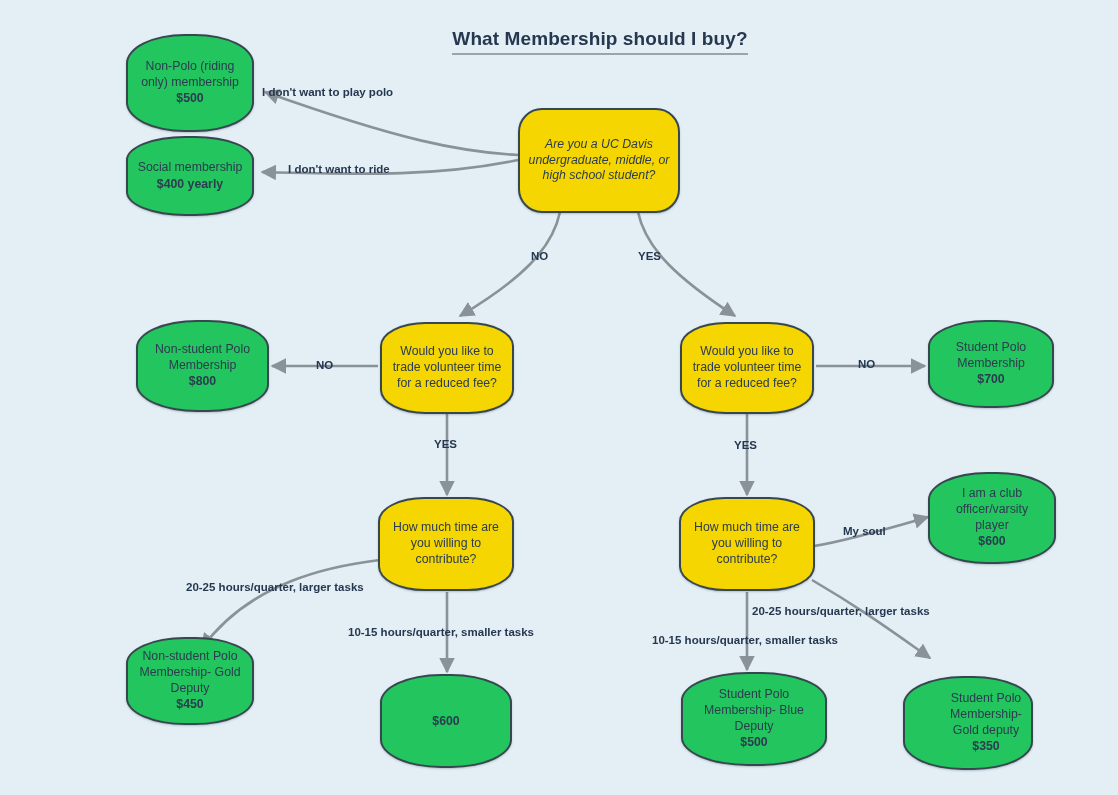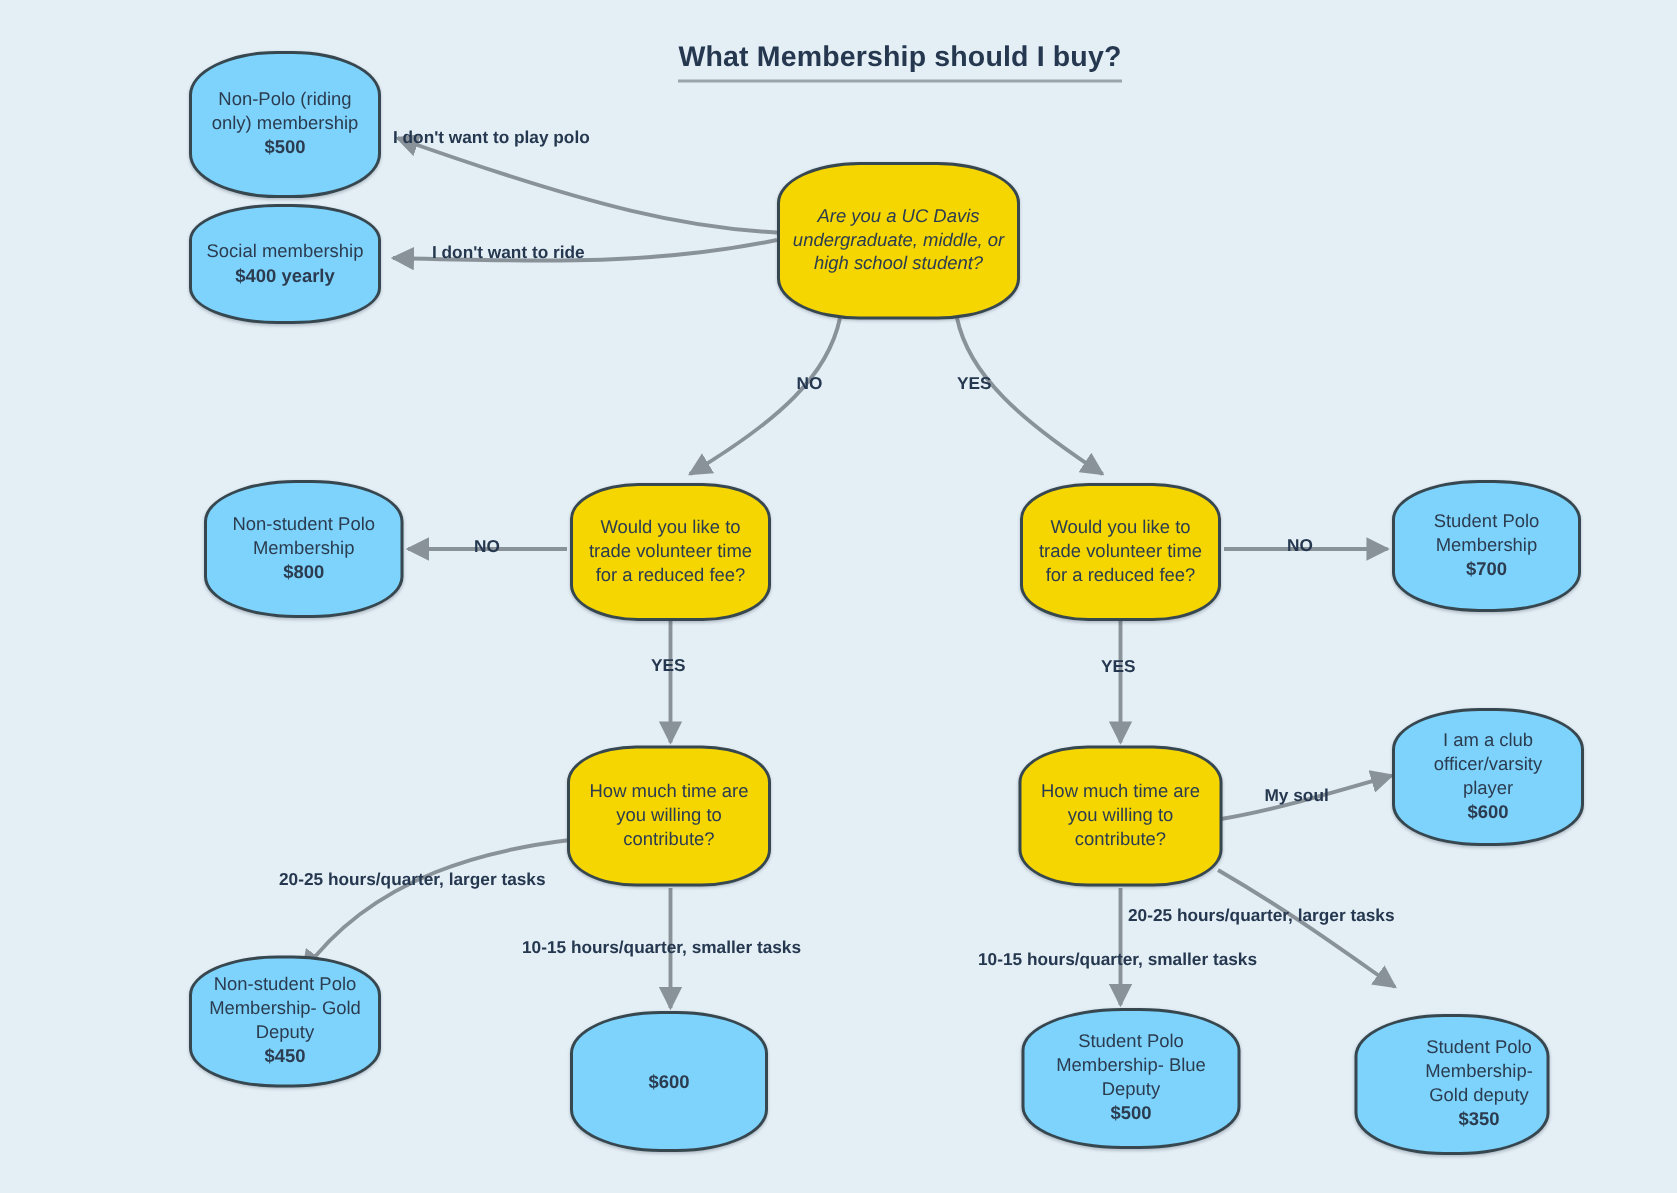--- a/index.html
+++ b/index.html
@@ -56,29 +56,29 @@
     justify-content: center;
     text-align: center;
     color: #2c3c50;
     font-size: 12.3px;
     line-height: 1.28;
     padding: 4px 8px;
     box-shadow: 0 1px 2px rgba(40,55,70,0.25);
   }
   .node .inner { width: 100%; }
   .node.result {
-    background: #7dd3fc;
+    background: #22c55e;
     border-radius: 46% / 30%;
   }
   .node.decision {
     background: #f5d600;
     border-radius: 34% / 26%;
     font-style: normal;
   }
-  .node.decision.italic { font-style: italic; }
+  .node.decision.italic { font-style: italic; border-radius: 24px; }
   .price {
     font-weight: bold;
     display: block;
     margin-top: 1px;
   }
   .edge-label {
     position: absolute;
     font-size: 11.5px;
     font-weight: bold;
     color: #25384f;

